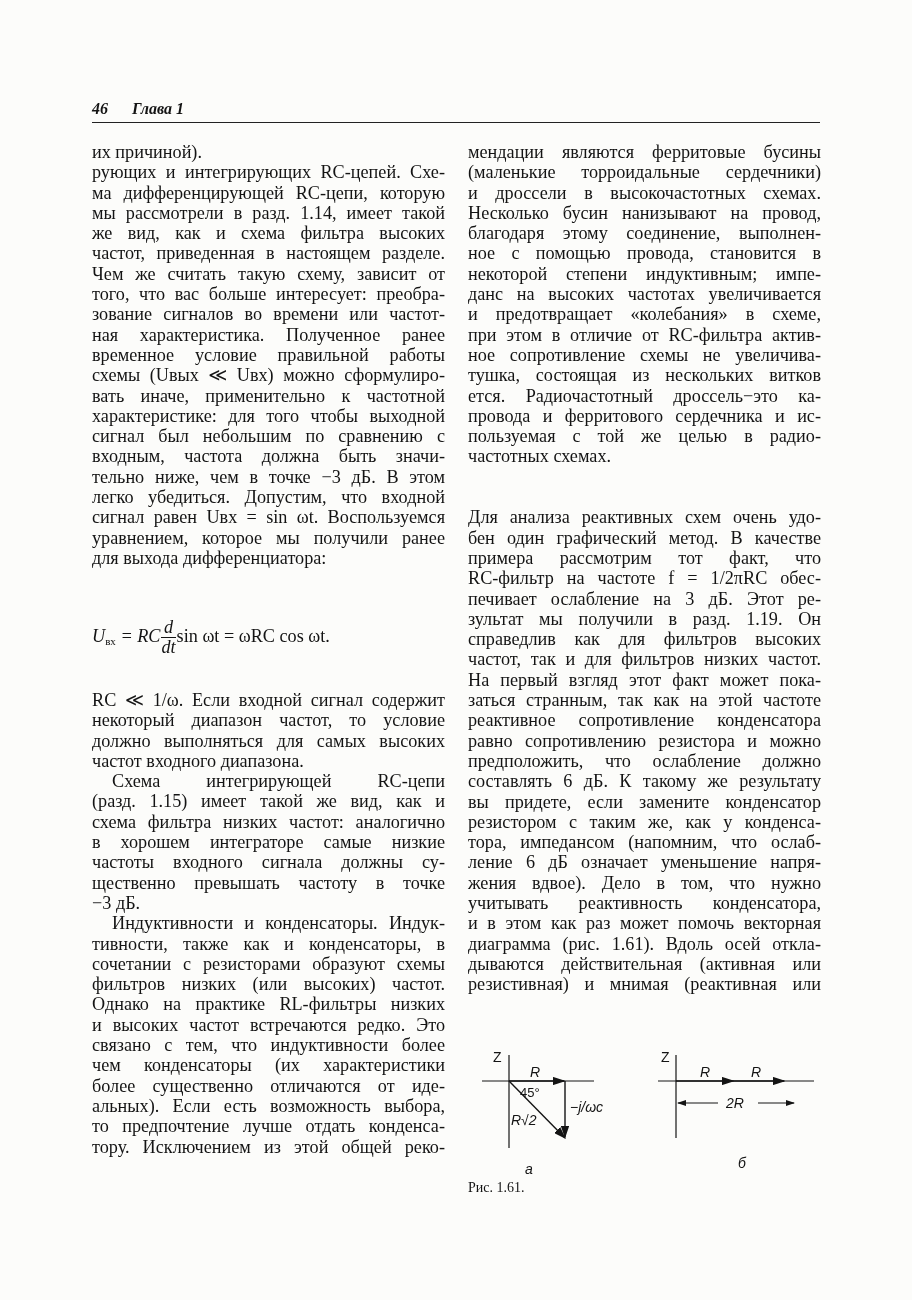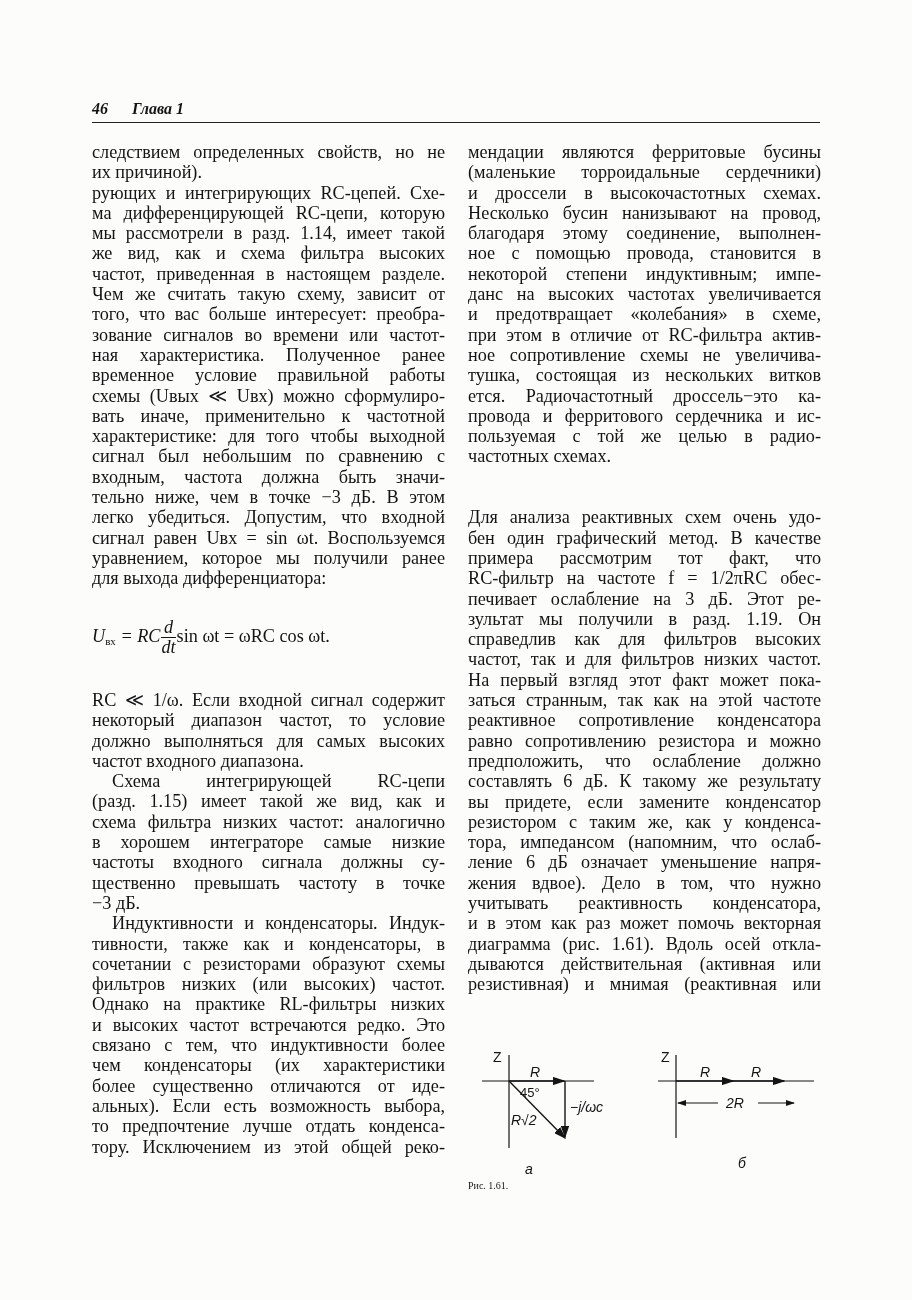--- a/index.html
+++ b/index.html
@@ -18,33 +18,32 @@
   .b { font-weight: bold; }
   .i { font-style: italic; }
   sub { font-size: 11px; vertical-align: -3px; line-height: 0; }
   .eq { position: absolute; left: 92px; top: 618px; font-size: 18.2px; height: 50px; }
   .eq .frac { display: inline-block; vertical-align: middle; text-align: center; font-style: italic; line-height: 19px; margin: 0 1px; }
   .eq .frac span { display: block; }
   .eq .frac .num { border-bottom: 1px solid #141414; padding: 0 1px; }
   .heading { font-weight: bold; font-size: 17px; }
   .fig { position: absolute; left: 468px; top: 1040px; width: 360px; height: 160px; }
   .fig svg { position: absolute; left: 0; top: 0; }
-  .caption { position: absolute; left: 468px; top: 1180px; font-size: 10px; }
+  .caption { position: absolute; left: 468px; top: 1180px; font-size: 14px; }
   .gap { display: block; height: 20.3px; }
 </style>
 </head>
 <body>
 
 <div class="header">
   <span class="pn">46</span>
   <span class="ch">Глава 1</span>
 </div>
 
 <div class="col left">
-  <span class="ln">следствием определенных свойств, но не</span>
   <span class="ln last">их причиной).</span>
   <span class="ln">рующих и интегрирующих RC-цепей. Схе-</span>
   <span class="ln">ма дифференцирующей RC-цепи, которую</span>
   <span class="ln">мы рассмотрели в разд. 1.14, имеет такой</span>
   <span class="ln">же вид, как и схема фильтра высоких</span>
   <span class="ln">частот, приведенная в настоящем разделе.</span>
   <span class="ln">Чем же считать такую схему, зависит от</span>
   <span class="ln">того, что вас больше интересует: преобра-</span>
   <span class="ln">зование сигналов во времени или частот-</span>
   <span class="ln">ная характеристика. Полученное ранее</span>

